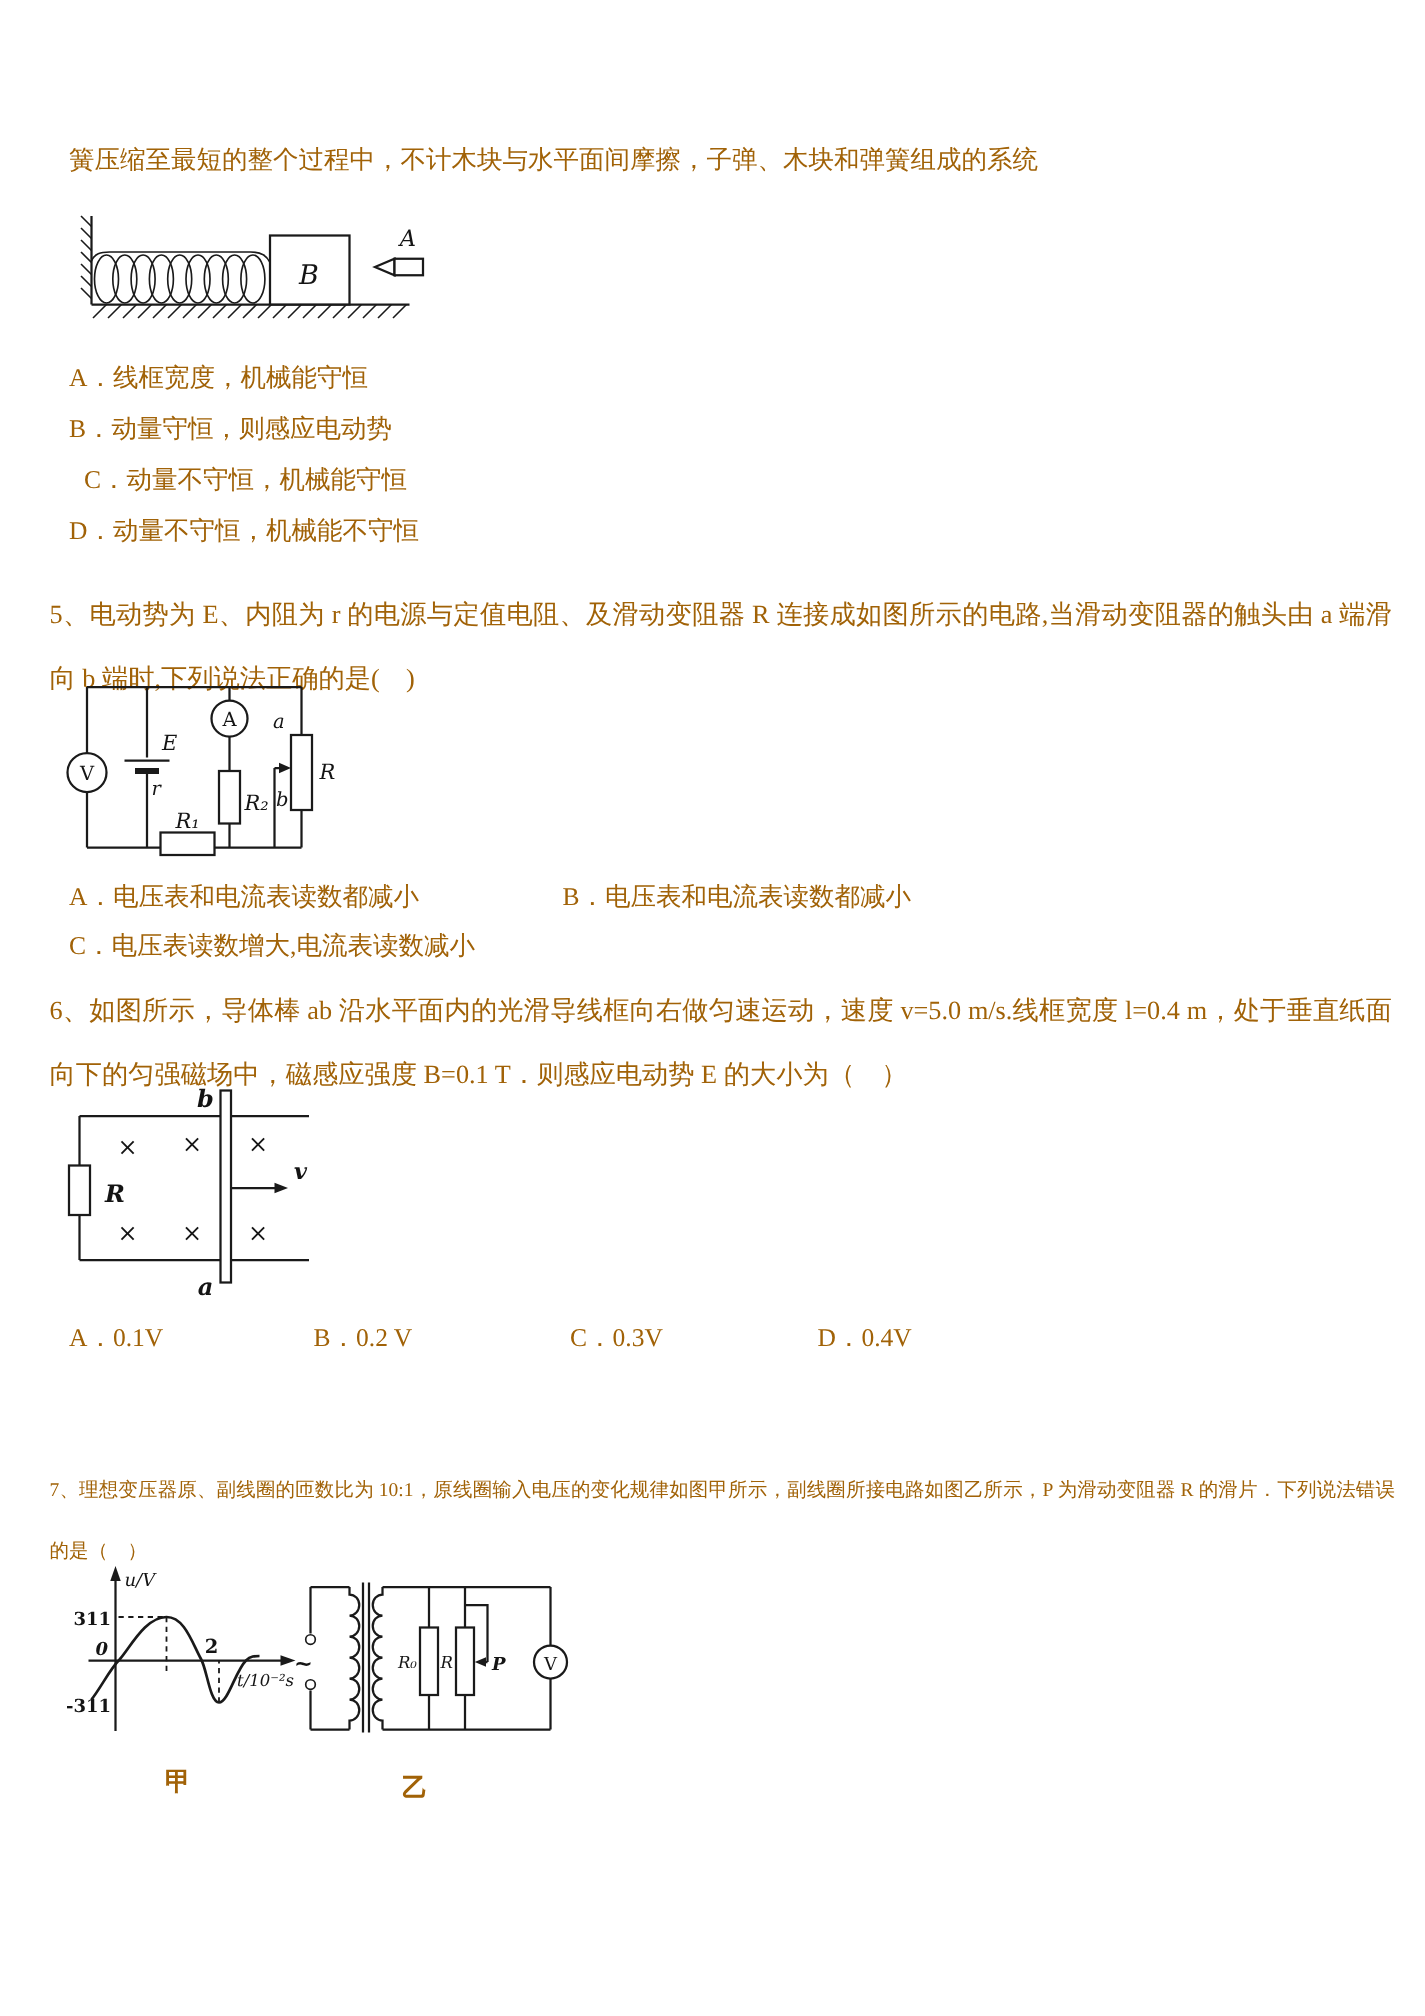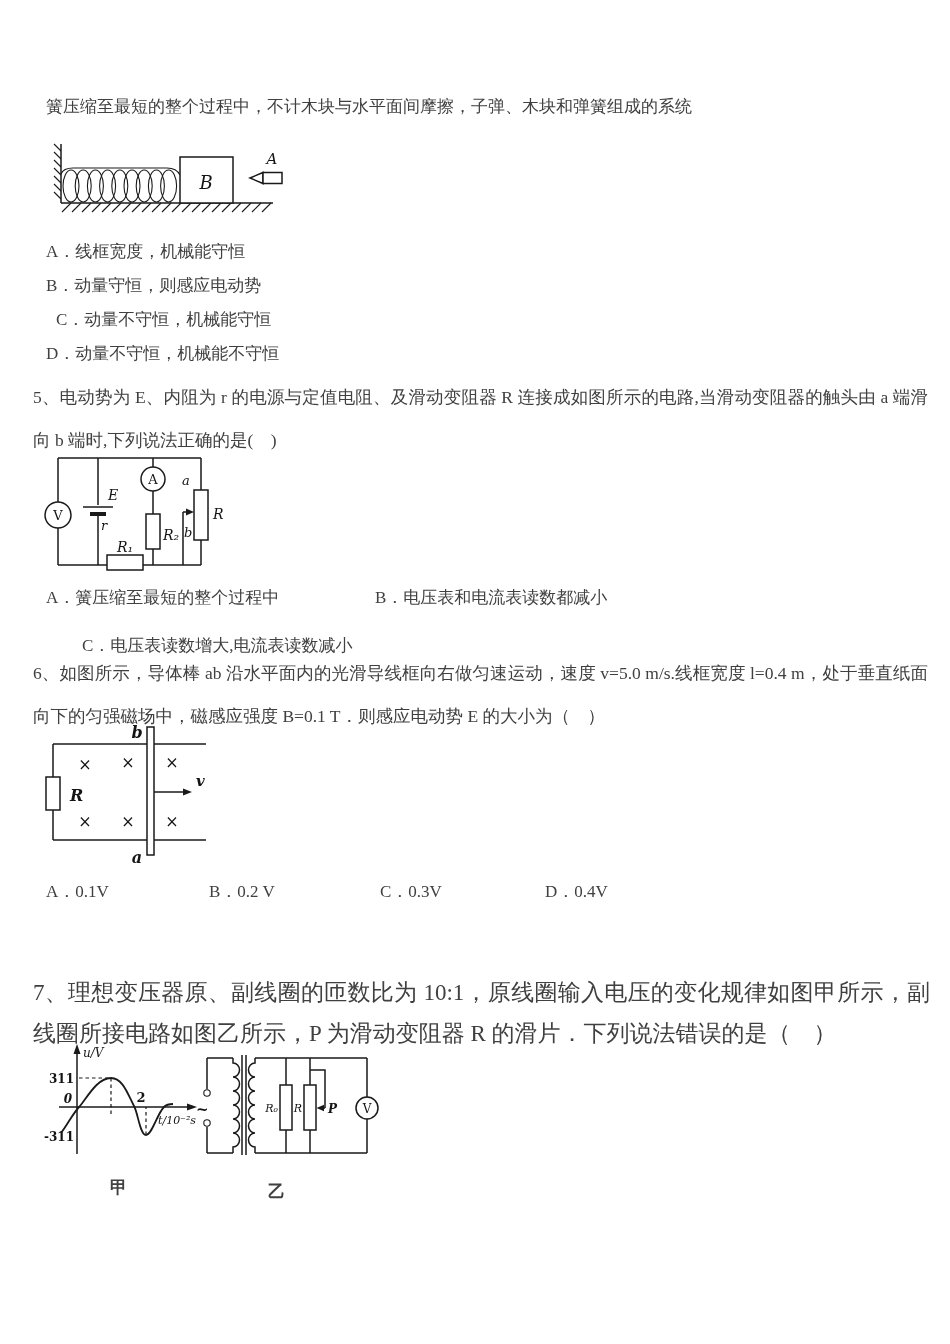--- a/index.html
+++ b/index.html
@@ -1,24 +1,24 @@
 <!DOCTYPE html>
 <html><head>
 <meta charset="utf-8">
 <style>
   html,body { margin:0; padding:0; background:#ffffff; }
   .page {
     position:relative; width:950px; height:1344px; background:#fff;
-    font-family:"Liberation Serif","DejaVu Serif",serif; color:#404040;
+    font-family:"Liberation Serif","DejaVu Serif",serif; color:#a16207;
     overflow:hidden;
   }
   .t { position:absolute; }
   .intro { font-size:17px; }
   .para  { font-size:17.5px; line-height:43px; text-align:justify; }
-  .para40{ font-size:23px; line-height:41px; text-align:justify; }
+  .para40{ font-size:13px; line-height:41px; text-align:justify; }
   .sec   { font-size:16.5px; line-height:29px; text-align:justify; }
   .opt   { font-size:17px; white-space:nowrap; }
   svg.fig { position:absolute; overflow:visible; }
   svg text { font-family:"DejaVu Serif","Liberation Serif",serif; fill:#141414; }
   svg .it { font-style:italic; }
   .wire { stroke:#1a1a1a; stroke-width:1.5; fill:none; }
   .thin { stroke:#1a1a1a; stroke-width:1.1; fill:none; }
   .box  { stroke:#1a1a1a; stroke-width:1.5; fill:#ffffff; }
   .dash { stroke:#1a1a1a; stroke-width:1.2; fill:none; stroke-dasharray:3.5,3; }
   .fill { fill:#1a1a1a; stroke:none; }
@@ -85,21 +85,21 @@
       <rect class="box" x="218" y="30.5" width="19" height="11"></rect>
     </g>
     <text class="it" x="227" y="22" font-size="15" text-anchor="middle">A</text>
   </svg>
 
   <div class="t opt" style="left:46px; top:240px;">A．线框宽度，机械能守恒</div>
   <div class="t opt" style="left:46px; top:274px;">B．动量守恒，则感应电动势</div>
   <div class="t opt" style="left:56px; top:308px;">C．动量不守恒，机械能守恒</div>
   <div class="t opt" style="left:46px; top:342px;">D．动量不守恒，机械能不守恒</div>
 
-  <div class="t para" style="left:33px; top:376px; width:895px;font-family:Liberation Serif, serif;">5、电动势为 E、内阻为 r 的电源与定值电阻、及滑动变阻器 R 连接成如图所示的电路,当滑动变阻器的触头由 a 端滑向 b 端时,下列说法正确的是(　)</div>
+  <div class="t para" style="left:33px; top:388px; width:895px;font-family:Liberation Serif, serif;">5、电动势为 E、内阻为 r 的电源与定值电阻、及滑动变阻器 R 连接成如图所示的电路,当滑动变阻器的触头由 a 端滑向 b 端时,下列说法正确的是(　)</div>
 
   <svg class="fig" style="left:38px; top:452px;" width="215" height="122" viewBox="0 0 215 122">
     <path class="wire" d="M20,6 H163"></path>
     <path class="wire" d="M20,113 H163"></path>
 
     <path class="wire" d="M20,6 V50 M20,76 V113"></path>
     <circle class="box" cx="20" cy="63" r="13"></circle>
     <text x="20" y="68" font-size="13" text-anchor="middle">V</text>
 
     <g>
@@ -123,23 +123,23 @@
     <text class="it" x="146" y="85" font-size="13">b</text>
     <g>
       <path class="wire" d="M145,113 V60 M145,60 H150"></path>
       <polygon class="fill" points="156,60 148,56.5 148,63.5"></polygon>
     </g>
 
     <rect class="box" x="69" y="103" width="36" height="15"></rect>
     <text class="it" x="87" y="100" font-size="14" text-anchor="middle">R₁</text>
   </svg>
 
-  <div class="t opt" style="left:46px;  top:586px;">A．簧压缩至最短的整个过程中</div>
+  <div class="t opt" style="left:46px;  top:586px;">A．电压表和电流表读数都减小</div>
   <div class="t opt" style="left:375px; top:586px;">B．电压表和电流表读数都减小</div>
-  <div class="t opt" style="left:46px;  top:634px;margin-left:36px;">C．电压表读数增大,电流表读数减小</div>
+  <div class="t opt" style="left:46px;  top:619px;">C．电压表读数增大,电流表读数减小</div>
 
   <div class="t para" style="left:33px; top:652px; width:895px;">6、如图所示，导体棒 ab 沿水平面内的光滑导线框向右做匀速运动，速度 v=5.0 m/s.线框宽度 l=0.4 m，处于垂直纸面向下的匀强磁场中，磁感应强度 B=0.1 T．则感应电动势 E 的大小为（　）</div>
 
   <svg class="fig" style="left:38px; top:722px;" width="215" height="142" viewBox="0 0 215 142">
     <path class="wire" d="M15,22 H168"></path>
     <path class="wire" d="M15,118 H168"></path>
     <path class="wire" d="M15,22 V55 M15,88 V118"></path>
     <rect class="box" x="8" y="55" width="14" height="33"></rect>
     <text class="it" x="32" y="79" font-size="16" font-weight="bold">R</text>
     <g font-size="16">

